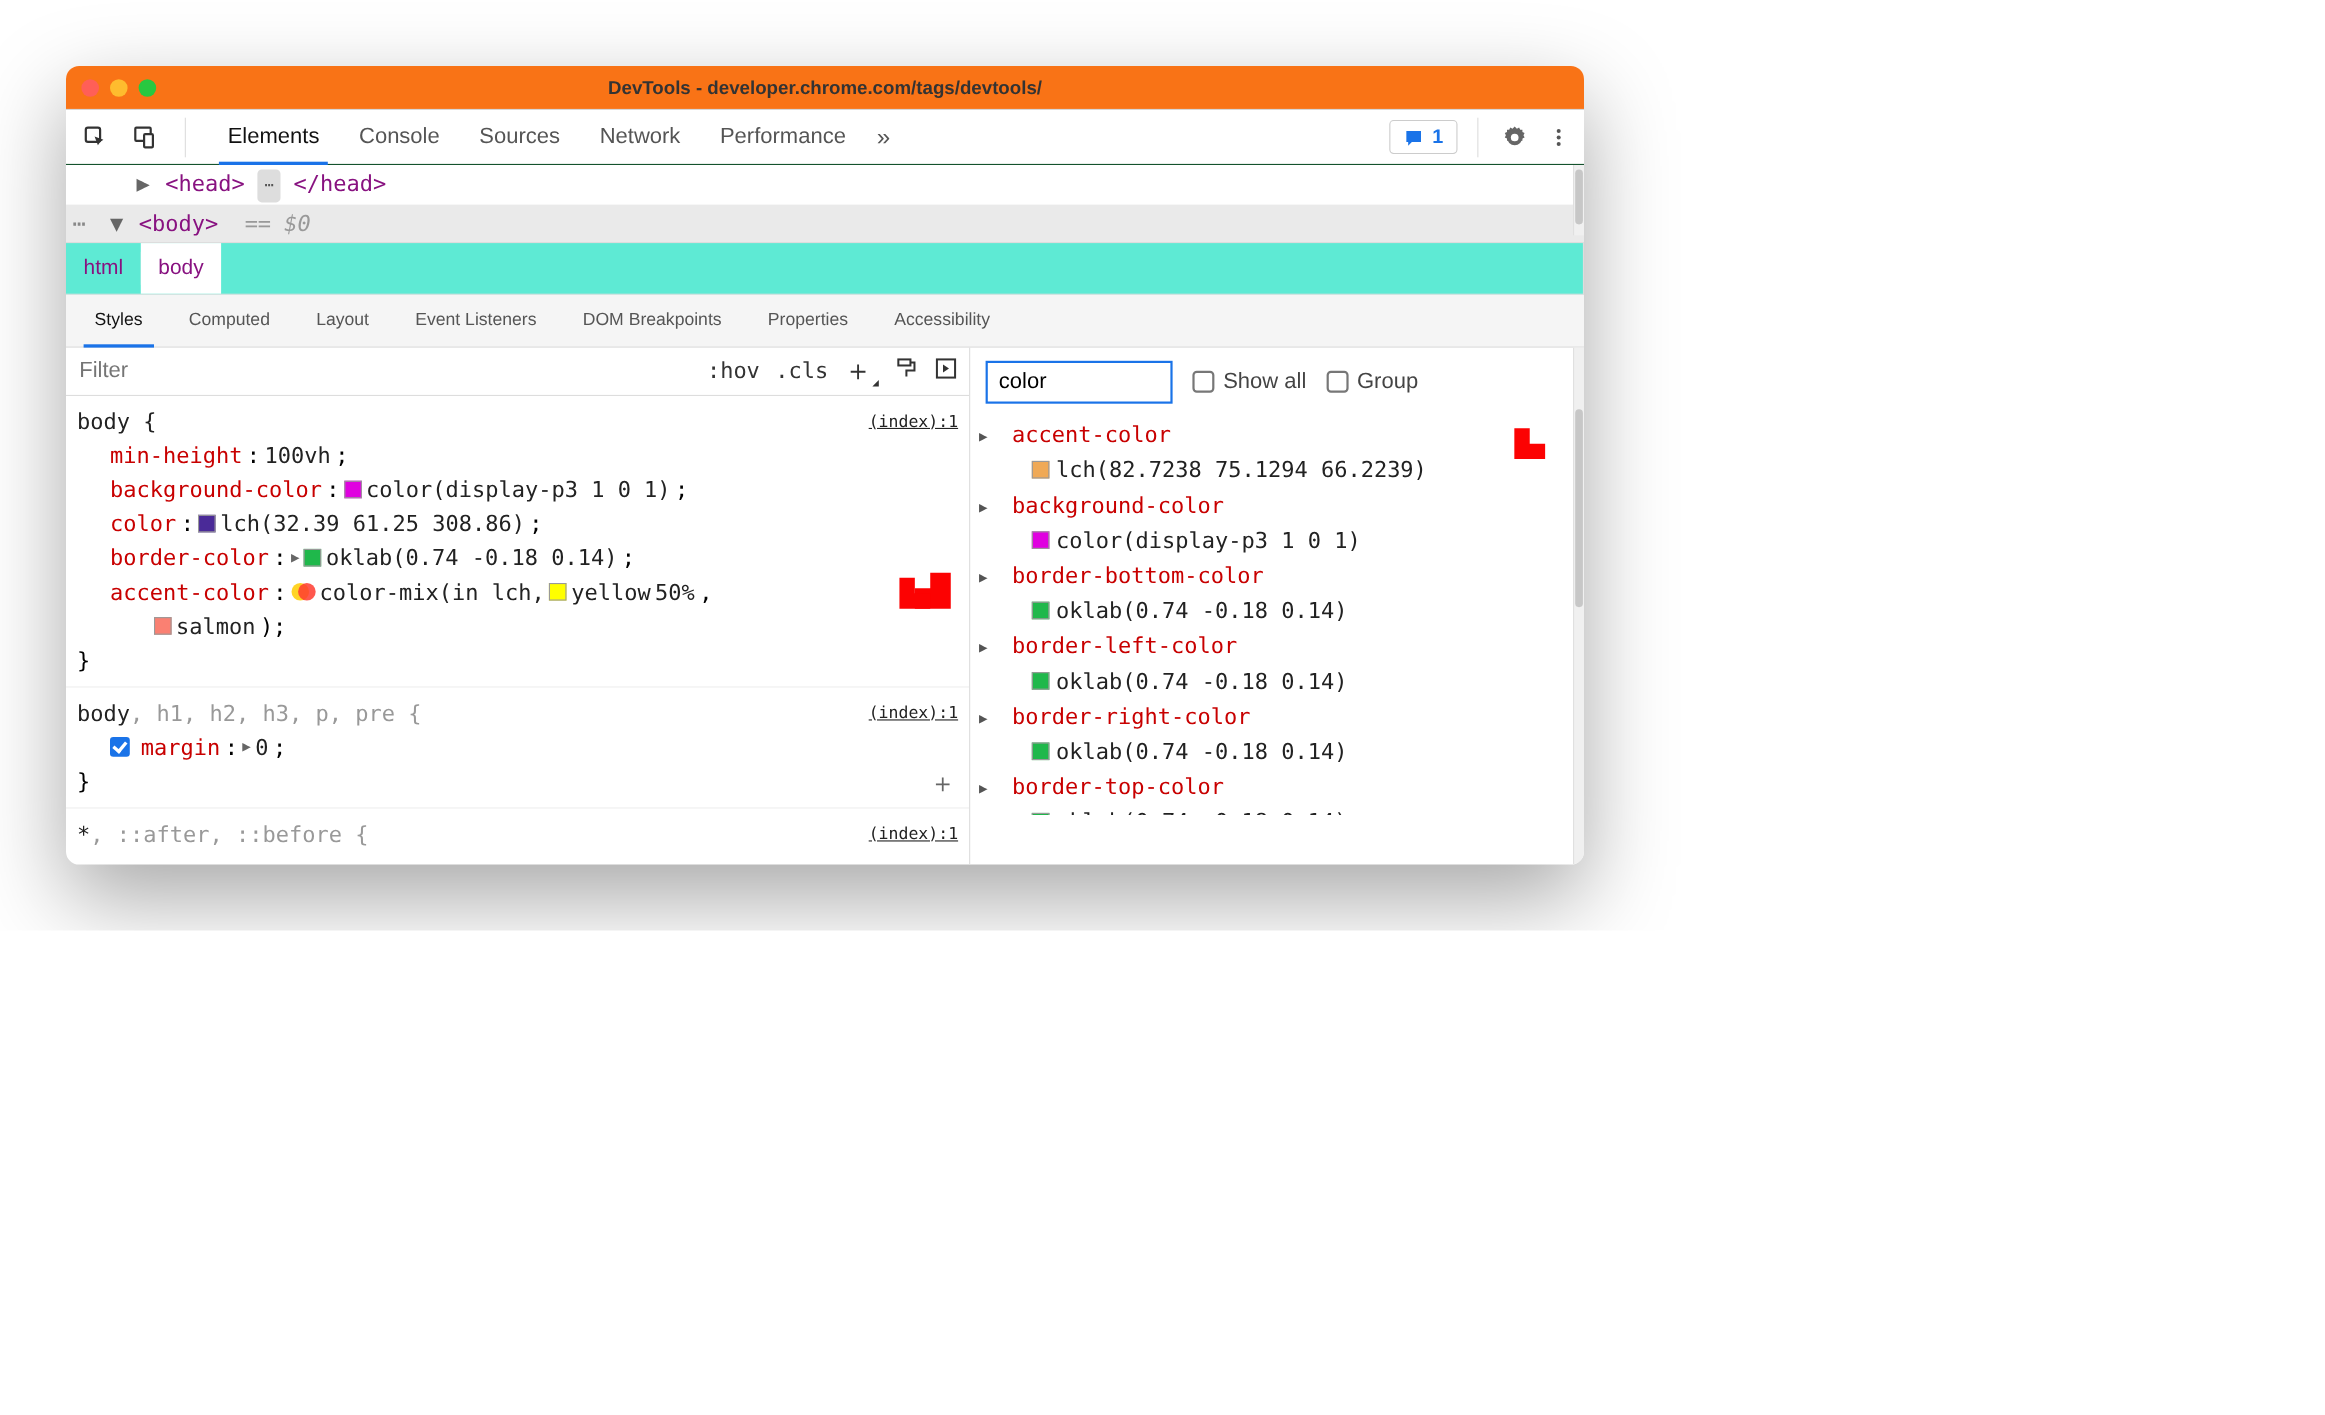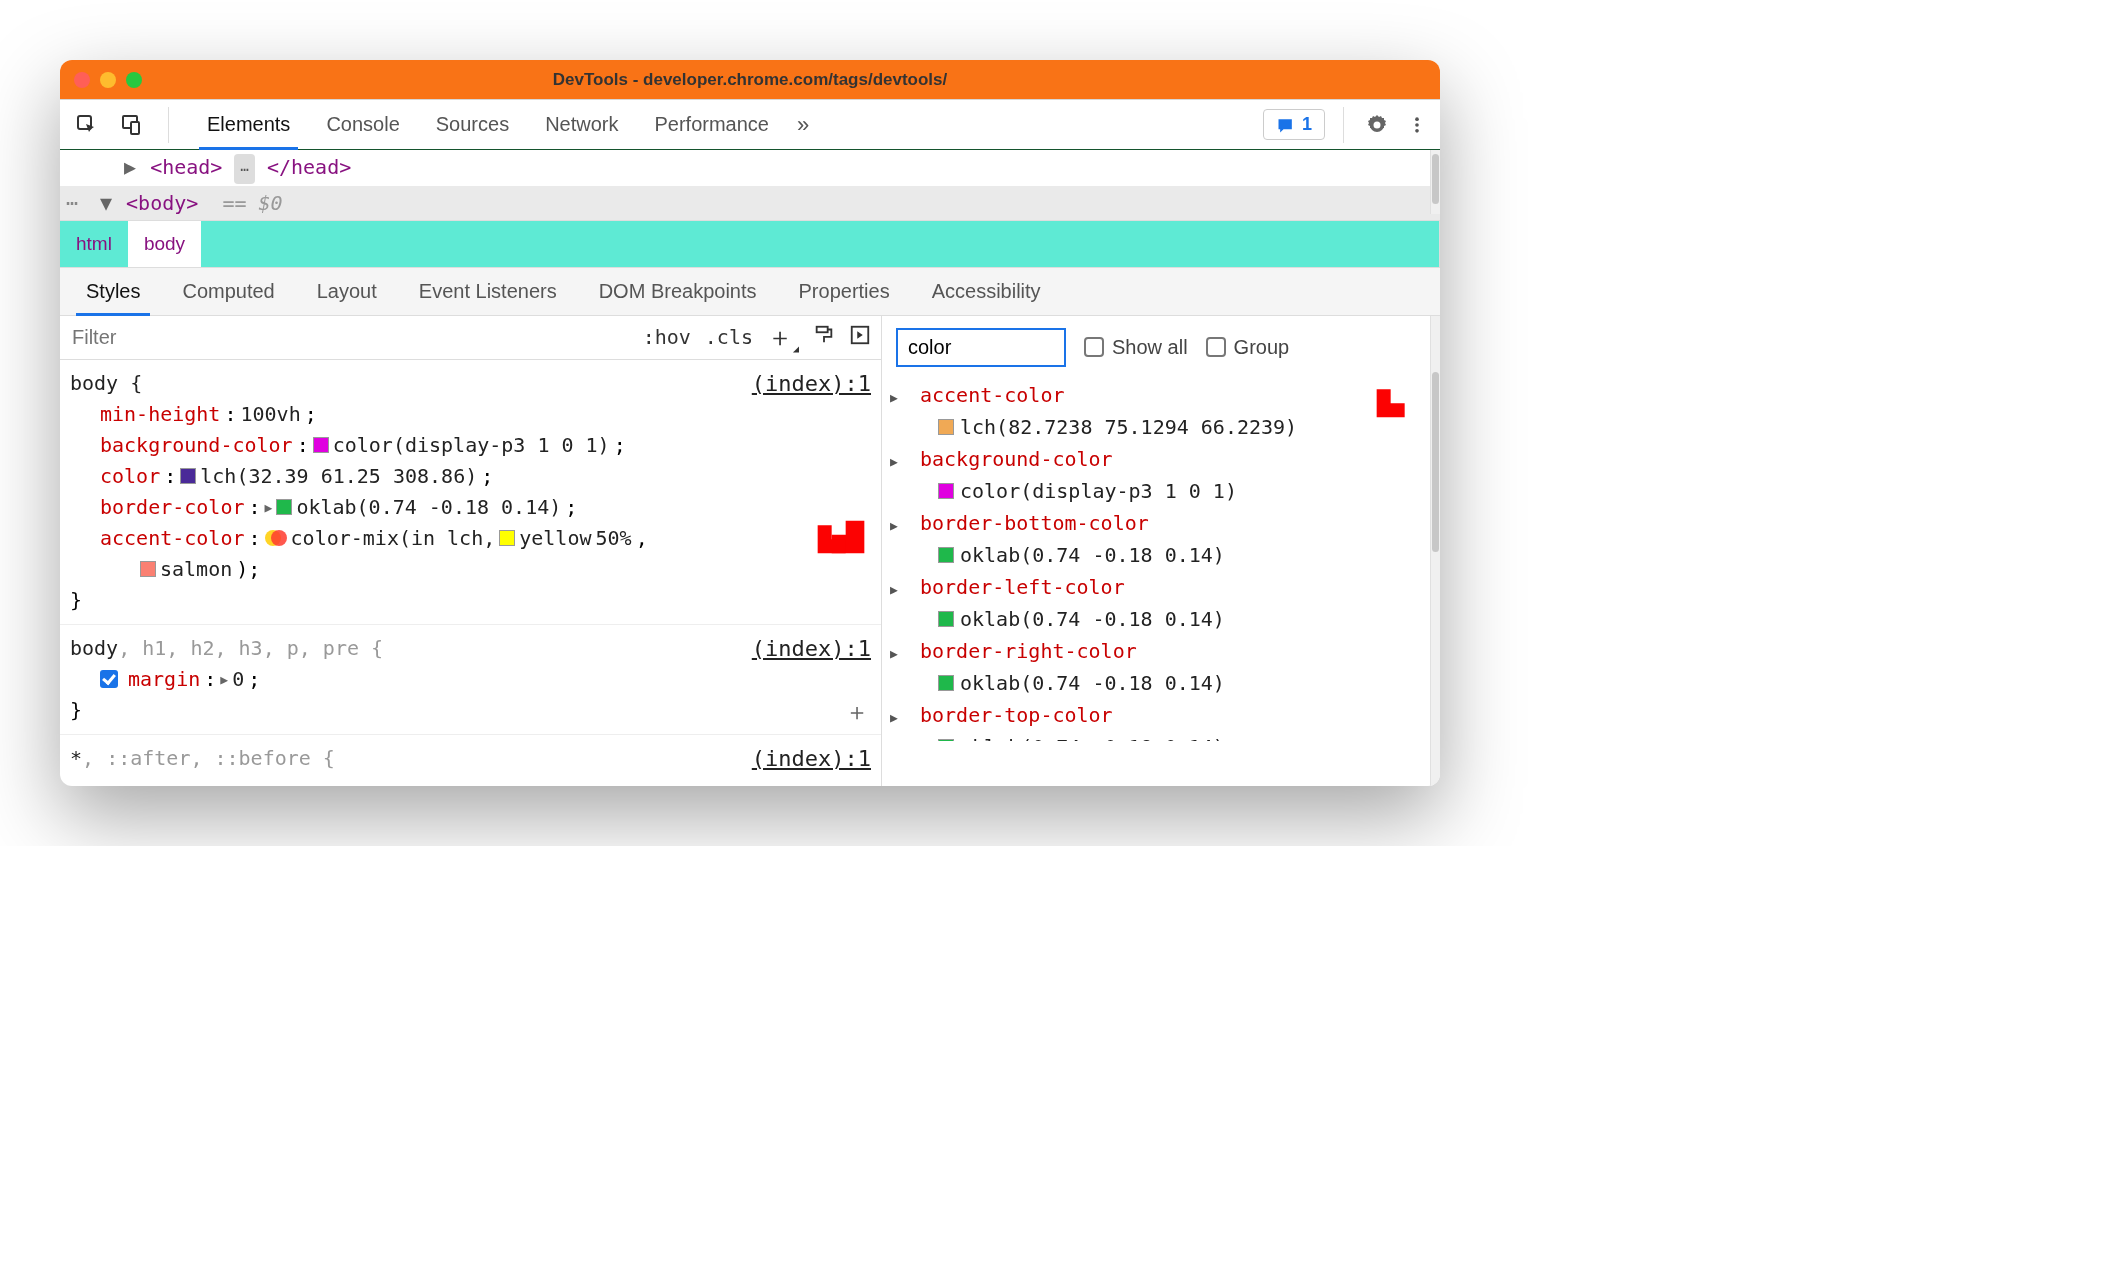--- a/index.html
+++ b/index.html
@@ -93,21 +93,21 @@
   .bc:not(:last-child)::after {
     content: ""; position: absolute; right: -1px; top: 8px; bottom: 8px; width: 1px;
     background: #ddd;
   }
   .sub-tabs {
     display: flex; padding: 0 10px; height: 48px; align-items: center;
     border-bottom: 1px solid #ddd; background: #f5f5f5; gap: 10px;
   }
   .sub-tab {
     padding: 0 16px; height: 100%; display: flex; align-items: center;
-    font-size: 20px; color: #555; cursor: pointer; position: relative;
+    font-size: 16px; color: #555; cursor: pointer; position: relative;
   }
   .sub-tab.active { color: #111; font-weight: 500; }
   .sub-tab.active::after {
     content: ""; position: absolute; left: 6px; right: 6px; bottom: -1px;
     height: 3px; background: #1a73e8;
   }
   .panes { display: flex; height: 470px; }
   .left-pane { flex: 1.1; border-right: 1px solid #ddd; display: flex; flex-direction: column; min-width: 0; }
   .right-pane { width: 558px; display: flex; flex-direction: column; }
   .filter-row {
@@ -118,21 +118,21 @@
   }
   .filter-tools { display: flex; align-items: center; gap: 14px; padding: 0 10px; font-family: ui-monospace, Menlo, monospace; font-size: 20px; color: #333; }
   .styles-body {
     flex: 1; overflow: hidden; font-family: ui-monospace, Menlo, Consolas, monospace;
     font-size: 20px; line-height: 31px; position: relative;
   }
   .rule { padding: 8px 10px 8px 10px; border-bottom: 1px solid #eee; position: relative; }
   .rule-header { display: flex; justify-content: space-between; }
   .selector { color: #222; }
   .selector .grey { color: #999; }
-  .src-link { color: #222; text-decoration: underline; cursor: pointer; font-size: 22px; }
+  .src-link { color: #222; text-decoration: underline; cursor: pointer; font-size: 15px; }
   .prop-line { padding-left: 30px; display: flex; flex-wrap: wrap; align-items: center; gap: 4px; }
   .prop-name { color: #c80000; }
   .prop-val { color: #222; }
   .swatch { display: inline-block; width: 16px; height: 16px; vertical-align: -2px; border: 1px solid #999; }
   .mix-swatch {
     display: inline-block; width: 22px; height: 16px; position: relative; vertical-align: -2px;
   }
   .mix-swatch .c {
     position: absolute; width: 16px; height: 16px; border-radius: 50%;
   }

